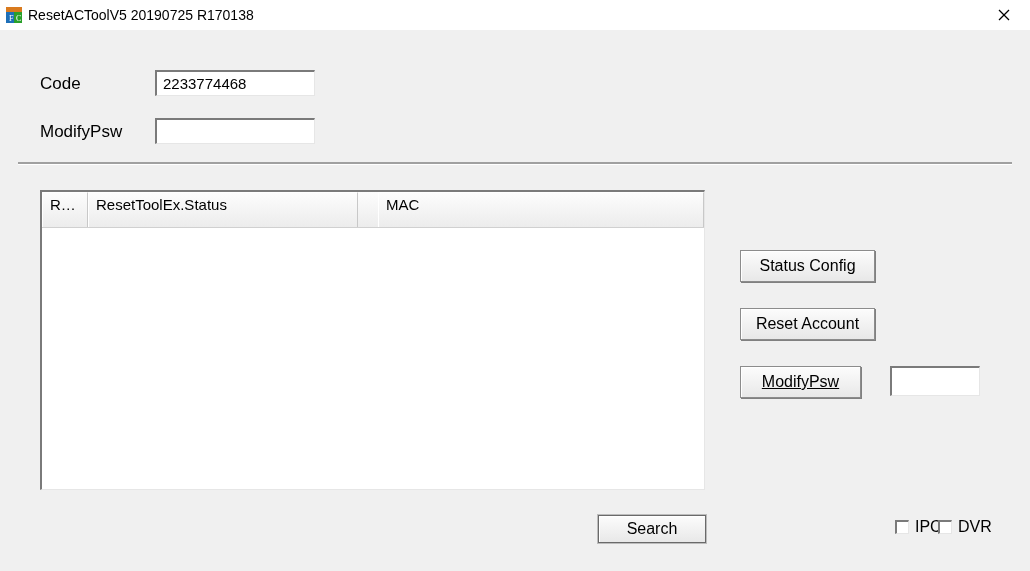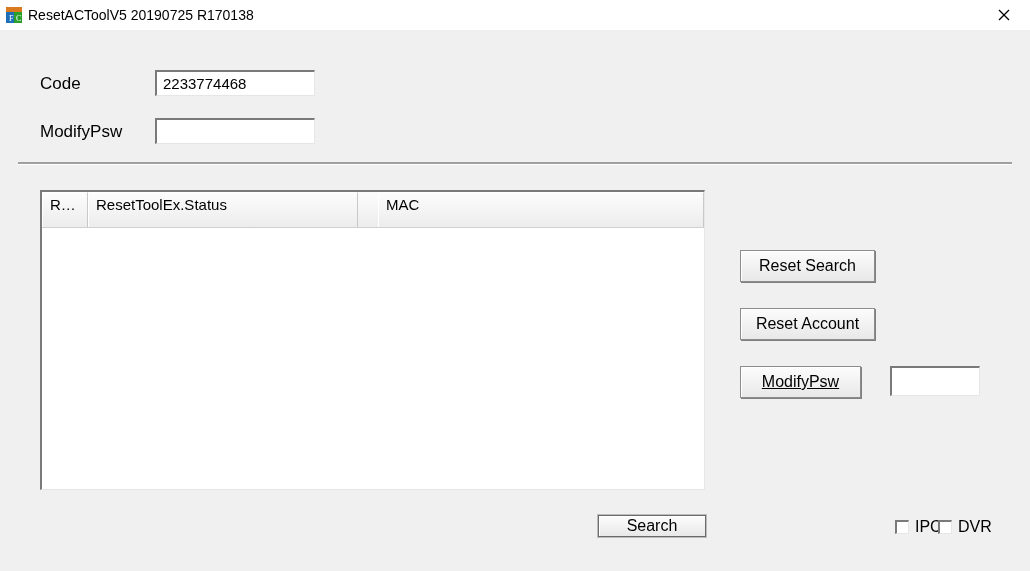--- a/index.html
+++ b/index.html
@@ -131,21 +131,21 @@
     width:90px; height:30px;
     background:#fff;
     border-top:2px solid #7a7a7a;
     border-left:2px solid #7a7a7a;
     border-right:1px solid #e6e6e6;
     border-bottom:1px solid #e6e6e6;
   }
   .modify-input input { width:100%; height:100%; border:none; outline:none; font-size:15px; padding:0 4px; }
 
   .btn-search {
-    left:598px; top:485px; width:108px; height:22px;
+    left:598px; top:485px; width:108px; height:28px;
     background: linear-gradient(#fcfcfc,#e8e8e8);
     border:1px solid #6a6a6a;
     box-shadow: 0 0 0 1px #bcbcbc, inset 1px 1px 0 #fff;
   }
 
   .chk {
     position:absolute;
     display:flex; align-items:center;
     font-size:16px;
     cursor:pointer;
@@ -198,21 +198,21 @@
   <div class="hr"></div>
 
   <div class="listview">
     <div class="headers">
       <div class="col re">Re...</div>
       <div class="col st">ResetToolEx.Status</div>
       <div class="col mac">MAC</div>
     </div>
   </div>
 
-  <div class="win-button btn-reset-config">Reset Search</div>
+  <div class="win-button btn-reset-config">Status Config</div>
   <div class="win-button btn-reset-account">Reset Account</div>
   <div class="win-button btn-modify-psw">ModifyPsw</div>
 
   <div class="modify-input">
     <input type="text" value="" style="">
   </div>
 
   <div class="win-button btn-search">Search</div>
 
   <div class="chk chk-ipc">

